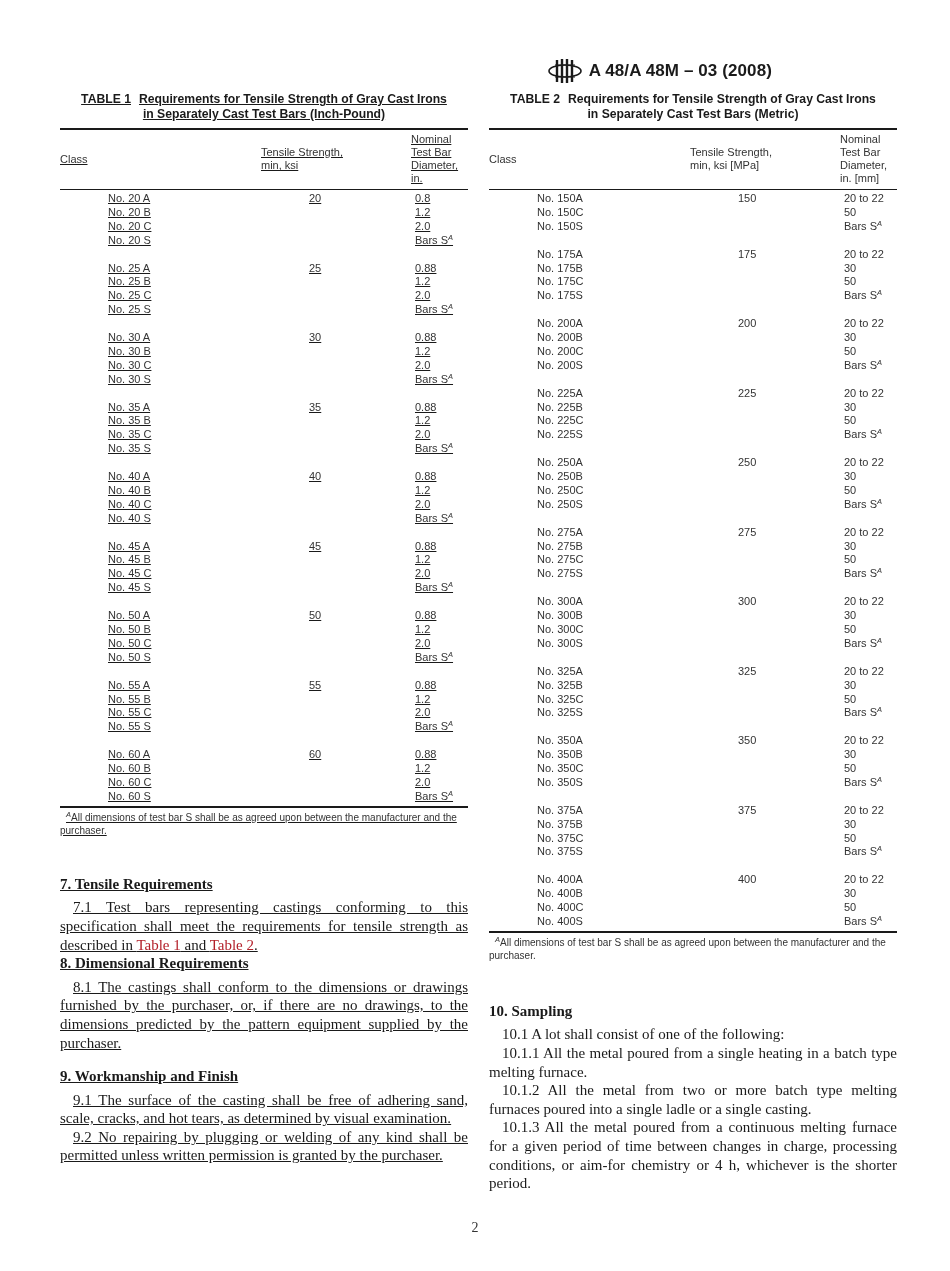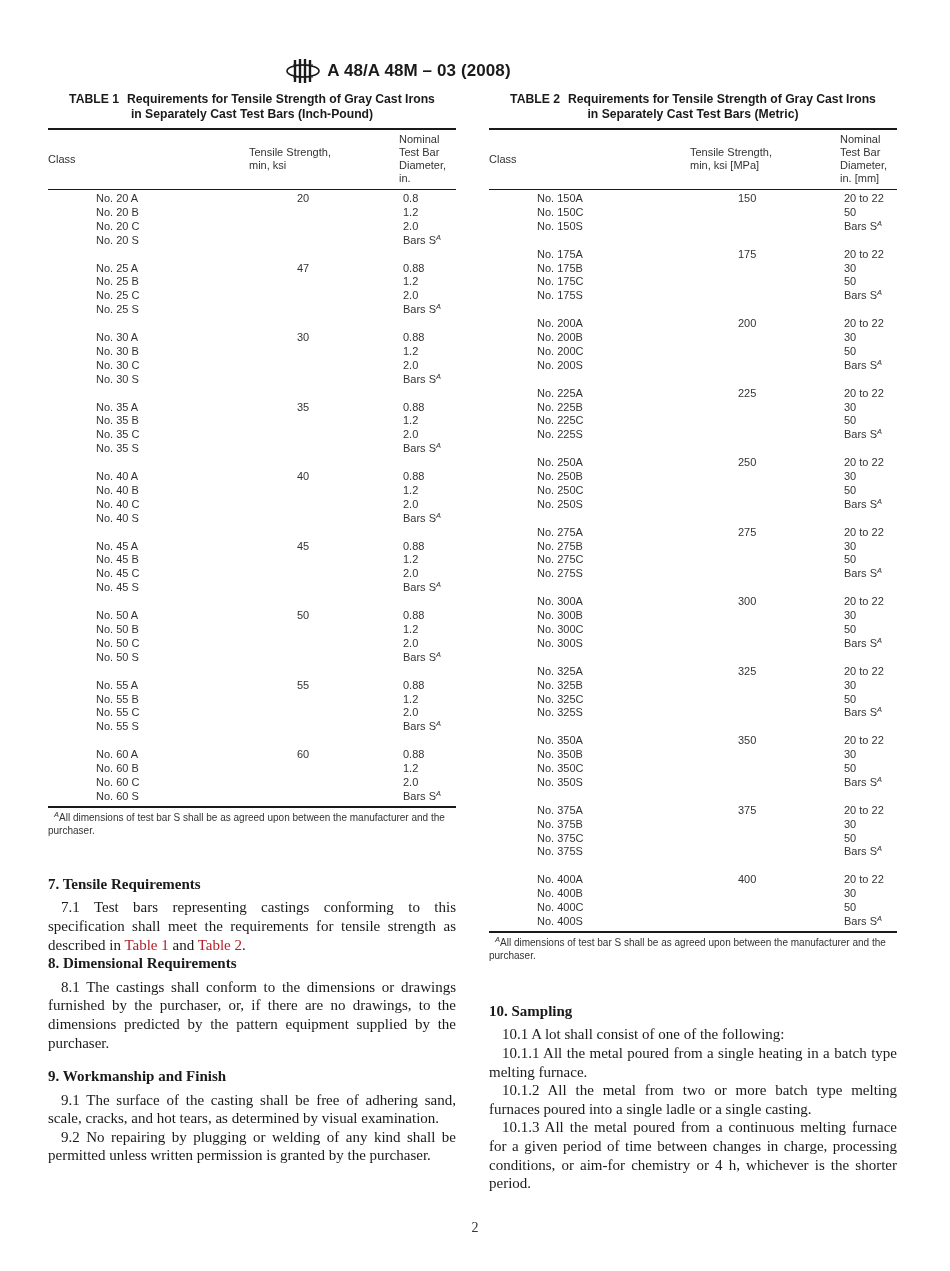--- a/index.html
+++ b/index.html
@@ -1,23 +1,23 @@
 <!DOCTYPE html>
 <html><head>
 <meta charset="utf-8">
 <style>
   html, body { margin: 0; padding: 0; background: #ffffff; }
   body { width: 950px; height: 1271px; position: relative; overflow: hidden; color: #1a1a1a; }
-  .header { position: absolute; top: 56px; left: 16px; width: 764px; text-align: center; }
+  .header { position: absolute; top: 56px; left: 8px; width: 764px; text-align: right; }
   .header-inner { display: inline-flex; align-items: center; gap: 6px; }
   .logo { width: 36px; height: 30px; }
   .doc-title { font-family: "Liberation Sans", sans-serif; font-weight: bold; font-size: 17px; letter-spacing: 0.1px; }
 
   .col { position: absolute; top: 92px; width: 408px; }
-  .col.left { left: 48px; }
+  .col.left { left: 60px; text-decoration: underline; }
   .col.right { left: 489px; }
 
   .tbl-caption { font-family: "Liberation Sans", sans-serif; font-weight: bold; font-size: 12.2px; line-height: 15px; text-align: center; margin-bottom: 6px; }
   .tbl-caption .num { margin-right: 8px; }
 
   table.req { width: 100%; border-collapse: collapse; font-family: "Liberation Sans", sans-serif; font-size: 11px; color: #333; }
   table.req thead th { font-weight: normal; text-align: left; line-height: 13px; padding: 3px 0 4px; border-top: 2px solid #1a1a1a; border-bottom: 1px solid #1a1a1a; vertical-align: middle; }
   table.req tbody td { line-height: 13.9px; padding: 0; vertical-align: top; }
   table.req tbody tr.first td { padding-top: 2px; }
   table.req tbody tr.gap td { height: 13.9px; }
@@ -81,21 +81,21 @@
         <tr>
           <td class="c-class">No. 20 S</td>
           <td class="c-ts"></td>
           <td class="c-dia"><span>Bars S</span><sup>A</sup></td>
         </tr>
         <tr class="gap">
           <td colspan="3"></td>
         </tr>
         <tr>
           <td class="c-class">No. 25 A</td>
-          <td class="c-ts">47</td>
+          <td class="c-ts">25</td>
           <td class="c-dia"><span>0.88</span></td>
         </tr>
         <tr>
           <td class="c-class">No. 25 B</td>
           <td class="c-ts"></td>
           <td class="c-dia"><span>1.2</span></td>
         </tr>
         <tr>
           <td class="c-class">No. 25 C</td>
           <td class="c-ts"></td>

